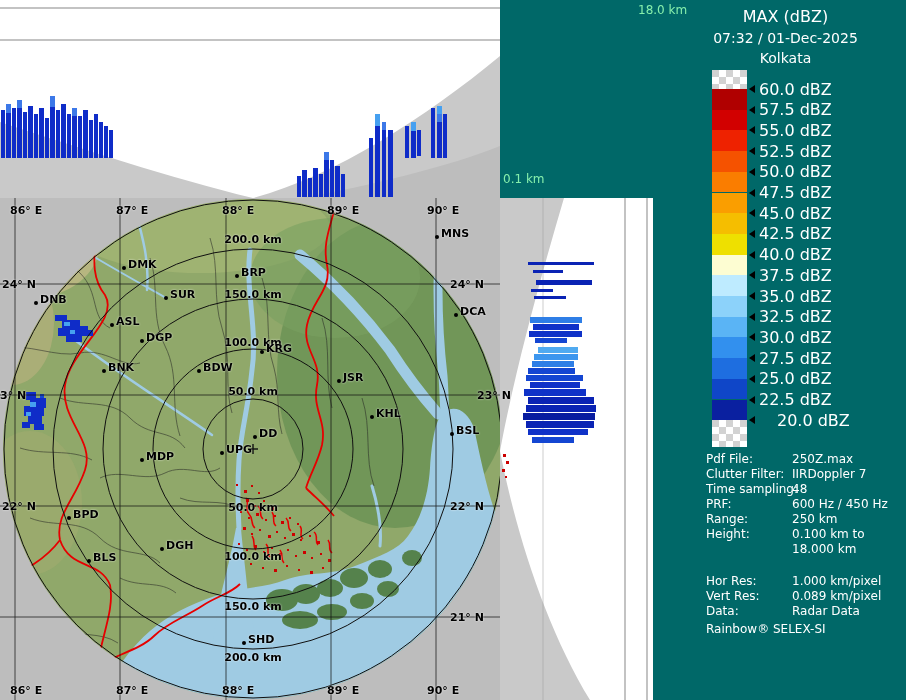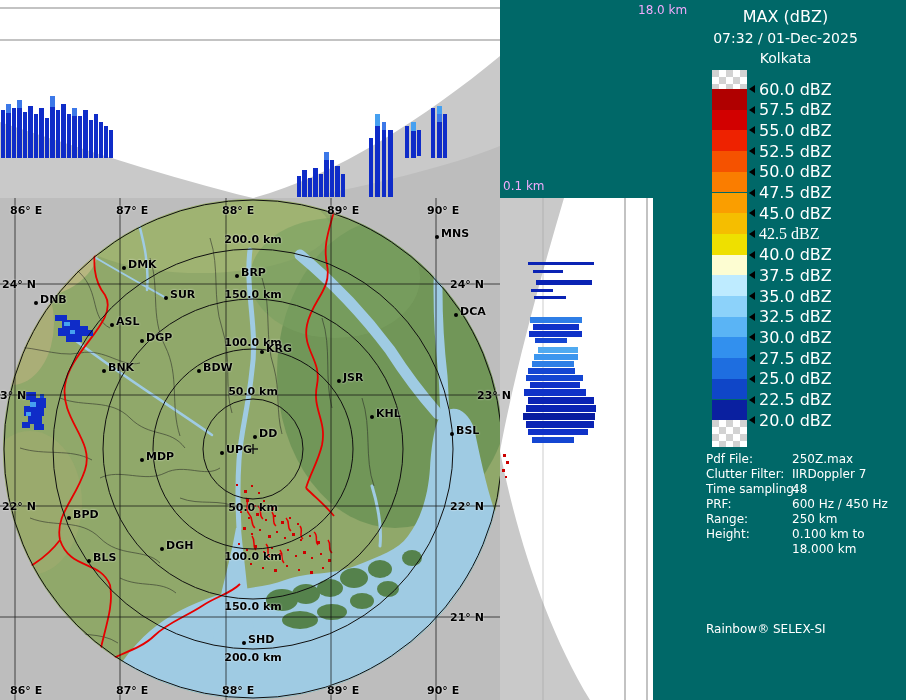--- a/index.html
+++ b/index.html
@@ -4,23 +4,23 @@
 <style>
   *{margin:0;padding:0;box-sizing:border-box}
   html,body{width:906px;height:700px;overflow:hidden}
   body{background:var(--background,#006868);font-family:"DejaVu Sans","Liberation Sans",sans-serif}
   #app{position:relative;width:906px;height:700px;background:var(--background,#006868)}
   #top-strip{position:absolute;left:0;top:0;width:500px;height:198px;background:#fff}
   #right-strip{position:absolute;left:500px;top:198px;width:150px;height:502px;background:#fff}
   #vline{position:absolute;left:650px;top:198px;width:3px;height:502px;background:#fff}
   #map{position:absolute;left:0;top:198px;width:500px;height:502px;background:#BDBDBD}
   #map-labels{position:absolute;left:0;top:0;width:500px;height:502px}
-  .axis-label{position:absolute;color:#f0abfc;font-size:12px;white-space:nowrap}
+  .axis-label{position:absolute;color:#86efac;font-size:12px;white-space:nowrap}
   #lbl-18{left:638px;top:3px}
-  #lbl-01{left:503px;top:179px}
+  #lbl-01{left:503px;top:172px}
   #legend-title{position:absolute;left:665px;top:7px;width:241px;text-align:center;color:#fff}
   #legend-title .t1{font-size:16px;margin-bottom:4px}
   #legend-title .t2{font-size:14px;margin-bottom:4px}
   #legend-title .t3{font-size:14px}
   #colorbar{position:absolute;left:712px;top:70px;width:35px;height:377px}
   .checker{position:absolute;left:0;width:35px;background-image:conic-gradient(#fff 0 90deg,#d2d2d2 0 180deg,#fff 0 270deg,#d2d2d2 0);background-size:14px 14px}
   #checker-top{top:0;height:19px}
   #checker-bottom{top:350px;height:27px}
   #scale-cells{position:absolute;left:0;top:19px;width:35px;height:332px}
   .cell{position:absolute;left:0;width:35px}
@@ -516,21 +516,21 @@
         <span>50.0 dBZ</span>
       </div>
       <div class="scale-row" style="top: 95.5px;">
         <span class="scale-arrow"></span>
         <span>47.5 dBZ</span>
       </div>
       <div class="scale-row" style="top: 116.2px;">
         <span class="scale-arrow"></span>
         <span>45.0 dBZ</span>
       </div>
-      <div class="scale-row" style="top: 136.9px; font-family: Liberation Serif, serif;">
+      <div class="scale-row" style="top: 136.9px;">
         <span class="scale-arrow"></span>
         <span>42.5 dBZ</span>
       </div>
       <div class="scale-row" style="top: 157.6px;">
         <span class="scale-arrow"></span>
         <span>40.0 dBZ</span>
       </div>
       <div class="scale-row" style="top: 178.3px;">
         <span class="scale-arrow"></span>
         <span>37.5 dBZ</span>
@@ -552,21 +552,21 @@
         <span>27.5 dBZ</span>
       </div>
       <div class="scale-row" style="top: 281.8px;">
         <span class="scale-arrow"></span>
         <span>25.0 dBZ</span>
       </div>
       <div class="scale-row" style="top: 302.5px;">
         <span class="scale-arrow"></span>
         <span>22.5 dBZ</span>
       </div>
-      <div class="scale-row" style="top: 323.2px;">
+      <div class="scale-row" style="top: 323.2px; gap: 18px;">
         <span class="scale-arrow"></span>
         <span>20.0 dBZ</span>
       </div>
     </div>
 
   <div id="info-1">
       <div class="info-row">
         <span class="info-label">Pdf File:</span>
         <span>250Z.max</span>
       </div>
@@ -588,15 +588,29 @@
       </div>
       <div class="info-row">
         <span class="info-label">Height:</span>
         <span>0.100 km to</span>
       </div>
       <div class="info-row">
         <span class="info-label"></span>
         <span>18.000 km</span>
       </div>
     </div>
+  <div id="info-2">
+      <div class="info-row">
+        <span class="info-label">Hor Res:</span>
+        <span>1.000 km/pixel</span>
+      </div>
+      <div class="info-row">
+        <span class="info-label">Vert Res:</span>
+        <span>0.089 km/pixel</span>
+      </div>
+      <div class="info-row">
+        <span class="info-label">Data:</span>
+        <span>Radar Data</span>
+      </div>
+    </div>
   <div id="footer">Rainbow® SELEX-SI</div>
 
 </div>
 
 </body></html>

